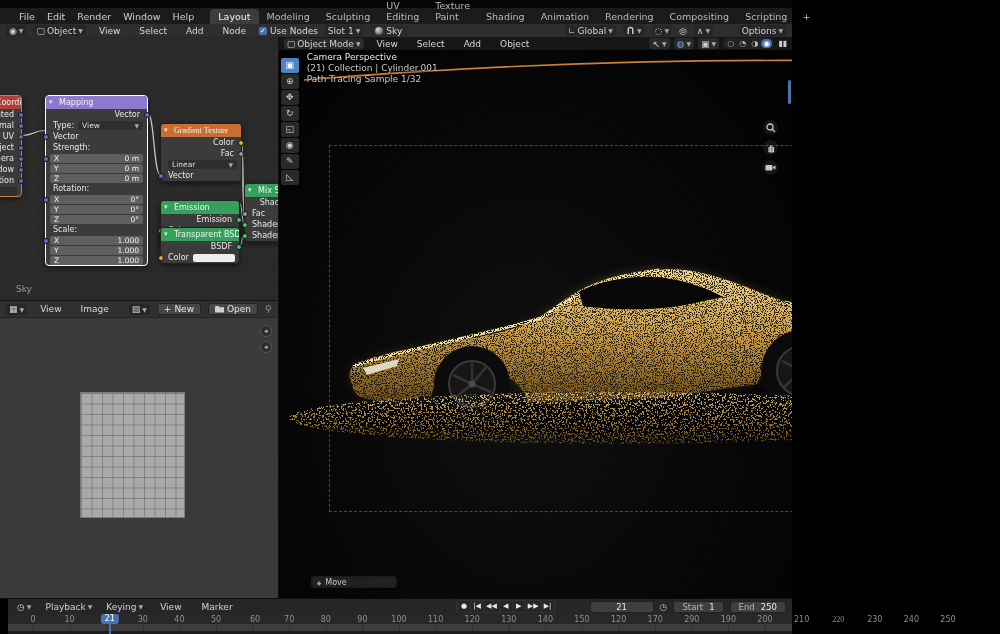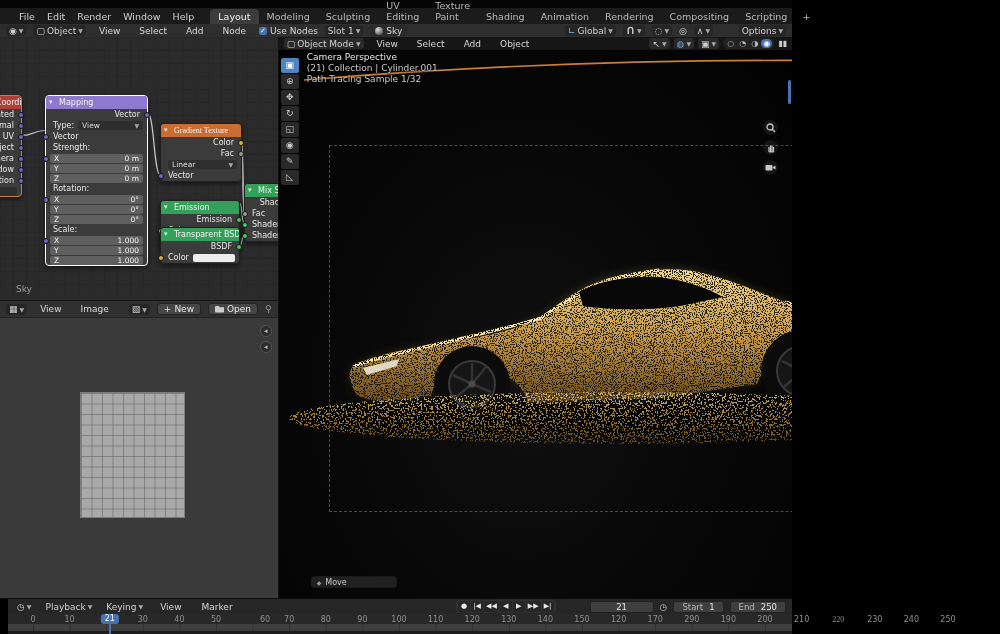--- a/index.html
+++ b/index.html
@@ -608,21 +608,21 @@
   </div>
 
   <div class="timeline-bottom">
     <div class="blackcorner"></div>
     <div class="ruler-row" id="ruler">
         <span class="tick" style="left: 33px;">0</span>
         <span class="tick" style="left: 69.6px;">10</span>
         <span class="tick" style="left: 142.8px;">30</span>
         <span class="tick" style="left: 179.4px;">40</span>
         <span class="tick" style="left: 216px;">50</span>
-        <span class="tick" style="left: 265px;">60</span>
+        <span class="tick" style="left: 255px;">60</span>
         <span class="tick" style="left: 289.2px;">70</span>
         <span class="tick" style="left: 325.8px;">80</span>
         <span class="tick" style="left: 362.4px;">90</span>
         <span class="tick" style="left: 399px;">100</span>
         <span class="tick" style="left: 435.6px;">110</span>
         <span class="tick" style="left: 472.2px;">120</span>
         <span class="tick" style="left: 508.8px;">130</span>
         <span class="tick" style="left: 545.4px;">140</span>
         <span class="tick" style="left: 582px;">150</span>
         <span class="tick" style="left: 618.6px;">120</span>

